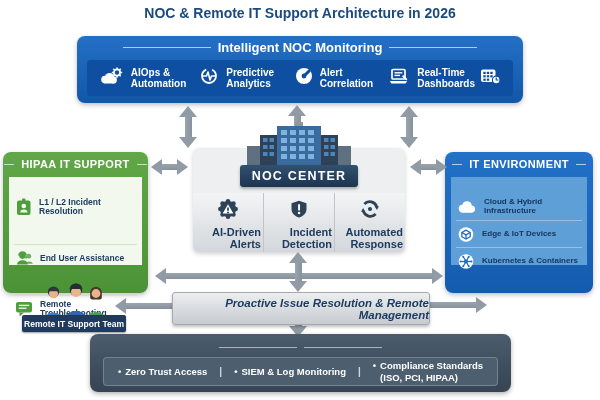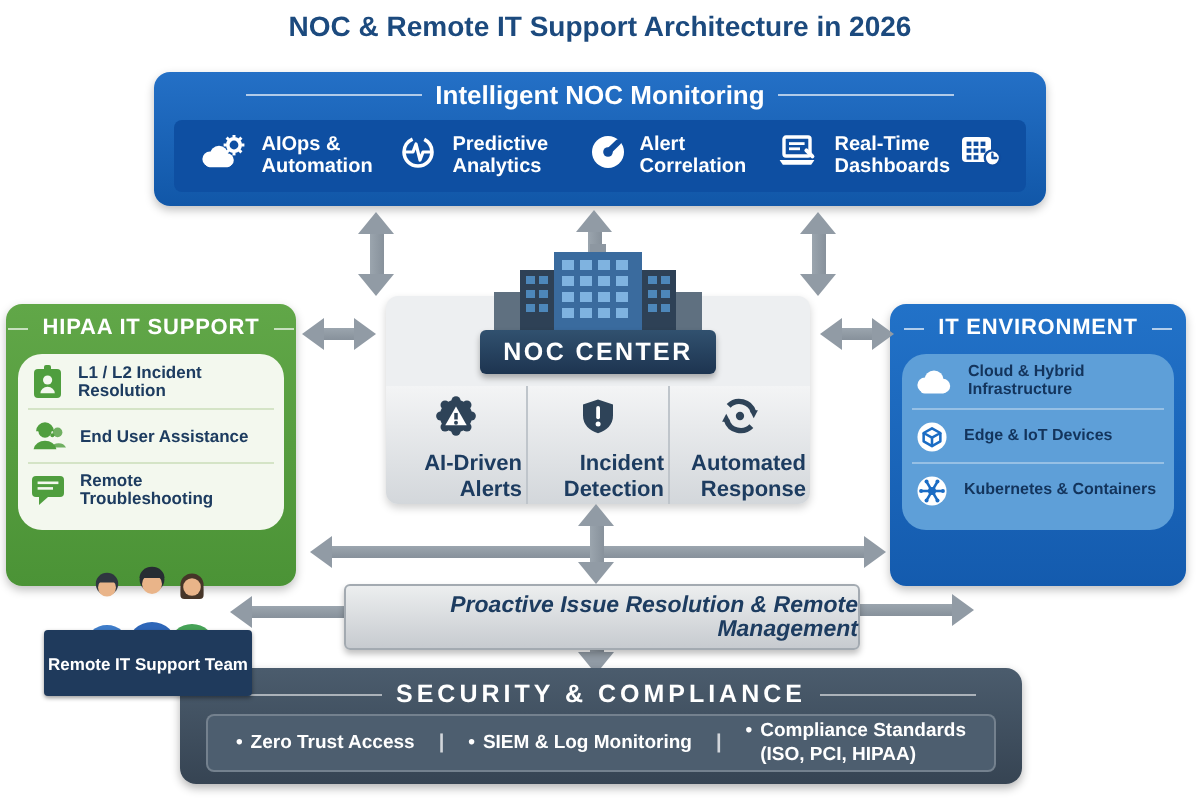--- a/index.html
+++ b/index.html
@@ -24,25 +24,25 @@
             background:#0e4fa2;display:flex;align-items:center;justify-content:space-around;padding:0 6px;}
   .topItem{display:flex;align-items:center;gap:6px;}
   .topItem .lbl{color:#fff;font-size:10px;font-weight:bold;line-height:1.15;width:56px;}
 
   
   .sideBox{border-radius:8px;box-shadow:0 2px 5px rgba(0,0,0,.25);}
   #greenBox{left:3px;top:152px;width:145px;height:141px;background:linear-gradient(180deg,#61a748,#4b9336);}
   #blueBox{left:445px;top:152px;width:148px;height:141px;background:linear-gradient(180deg,#2272c8,#145bae);}
   .sideBox .hdr{height:24px;font-size:11px;letter-spacing:.4px;}
   .sideBox .hline{width:10px;}
-  .sidePanel{position:absolute;left:6px;right:6px;top:25px;height:88px;border-radius:12px;padding:0 5px;}
+  .sidePanel{position:absolute;left:6px;right:6px;top:25px;height:88px;border-radius:0;padding:16px 5px;}
   #greenBox .sidePanel{background:#f3f8ee;}
   #blueBox .sidePanel{background:#5e9fd8;}
   .row{display:flex;align-items:center;gap:6px;height:27px;}
-  #greenBox .row + .row{border-top:1px solid #d4e4c6;}
+  #greenBox .row + .row{border-top:1px solid #d4e4c6;margin-top:24px;}
   #blueBox .row + .row{border-top:1px solid rgba(255,255,255,.35);}
   .row .lbl{font-size:8.5px;font-weight:bold;color:#1d3c60;line-height:1.05;}
   #blueBox .row .lbl{font-size:8px;color:#13345c;}
   .row .ic{flex:0 0 auto;display:flex;align-items:center;}
 
   
   #centerPanel{left:193px;top:148px;width:212px;height:104px;border-radius:6px;background:#edeff1;
                box-shadow:0 2px 4px rgba(0,0,0,.18);}
   #buildings{position:absolute;left:50%;transform:translateX(-50%);top:-26px;z-index:2;}
   #nocBanner{position:absolute;left:50%;transform:translateX(-50%);top:17px;width:118px;height:22px;z-index:3;
@@ -54,21 +54,21 @@
   .col + .col{border-left:1px solid #bfc5cb;}
   .col .lbl{font-size:11px;font-weight:bold;color:#1d3c60;text-align:right;line-height:1.1;width:66px;}
 
   
   #banner{left:172px;top:292px;width:258px;height:33px;background:linear-gradient(180deg,#eceeef,#c7cbd0);
           border:1px solid #a3aab1;border-radius:3px;box-shadow:0 2px 3px rgba(0,0,0,.25);
           display:flex;align-items:center;justify-content:center;z-index:4;text-align:right;}
   #banner .lbl{font-size:11.5px;font-weight:bold;font-style:italic;color:#1d3c60;}
 
   
-  #teamLabel{left:22px;top:315px;width:104px;height:33px;background:#1f3a5c;border-radius:2px;z-index:6;
+  #teamLabel{left:22px;top:315px;width:104px;height:17px;background:#1f3a5c;border-radius:2px;z-index:6;
              display:flex;align-items:center;justify-content:center;color:#fff;font-size:8.5px;font-weight:bold;box-shadow:0 1px 2px rgba(0,0,0,.4);}
   #people{left:38px;top:282px;z-index:5;}
 
   
   #secBox{left:90px;top:334px;width:421px;height:58px;border-radius:8px;
           background:linear-gradient(180deg,#4b5c6d,#364453);box-shadow:0 2px 5px rgba(0,0,0,.3);}
   #secBox .hdr{height:22px;font-size:12.5px;letter-spacing:2px;margin-top:2px;}
   #secBox .hline{width:78px;background:rgba(255,255,255,.55);}
   #secInner{position:absolute;left:13px;right:13px;top:23px;height:29px;border-radius:4px;
             background:#4d5e6f;border:1px solid rgba(255,255,255,.22);
@@ -424,21 +424,20 @@
         <circle cx="38" cy="10" r="5" fill="#e9b489"></circle>
         <path d="M31.8 7 a6.2 5.6 0 0 1 12.4 0 z" fill="#272d33"></path>
       </svg></span>
   <div class="abs" id="teamLabel">
     <span>Remote IT Support Team</span>
   </div>
 
   <div class="abs" id="secBox">
     <div class="hdr">
       <div class="hline"></div>
-      <span>SECURITY &amp; COMPLIANCE</span>
       <div class="hline"></div>
     </div>
     <div id="secInner">
       <div class="secItem">
         <span>•</span>
         <span>Zero Trust Access</span>
       </div>
       <span class="secSep">|</span>
       <div class="secItem">
         <span>•</span>

